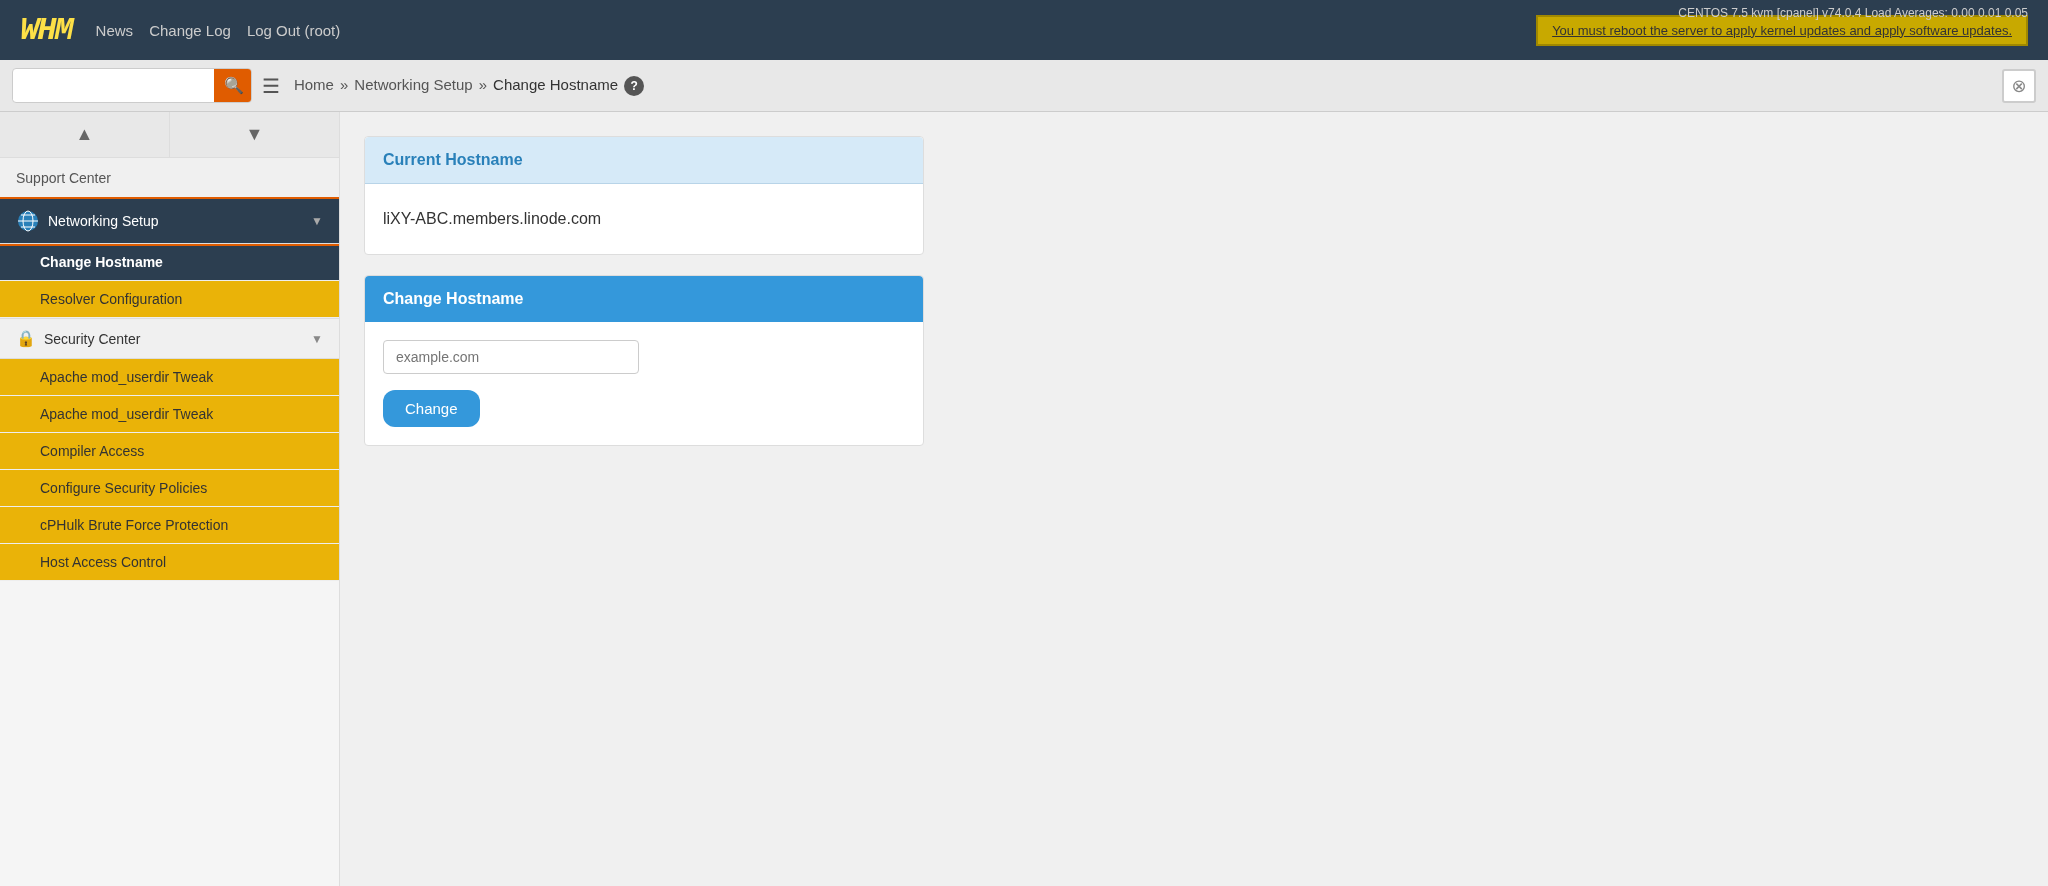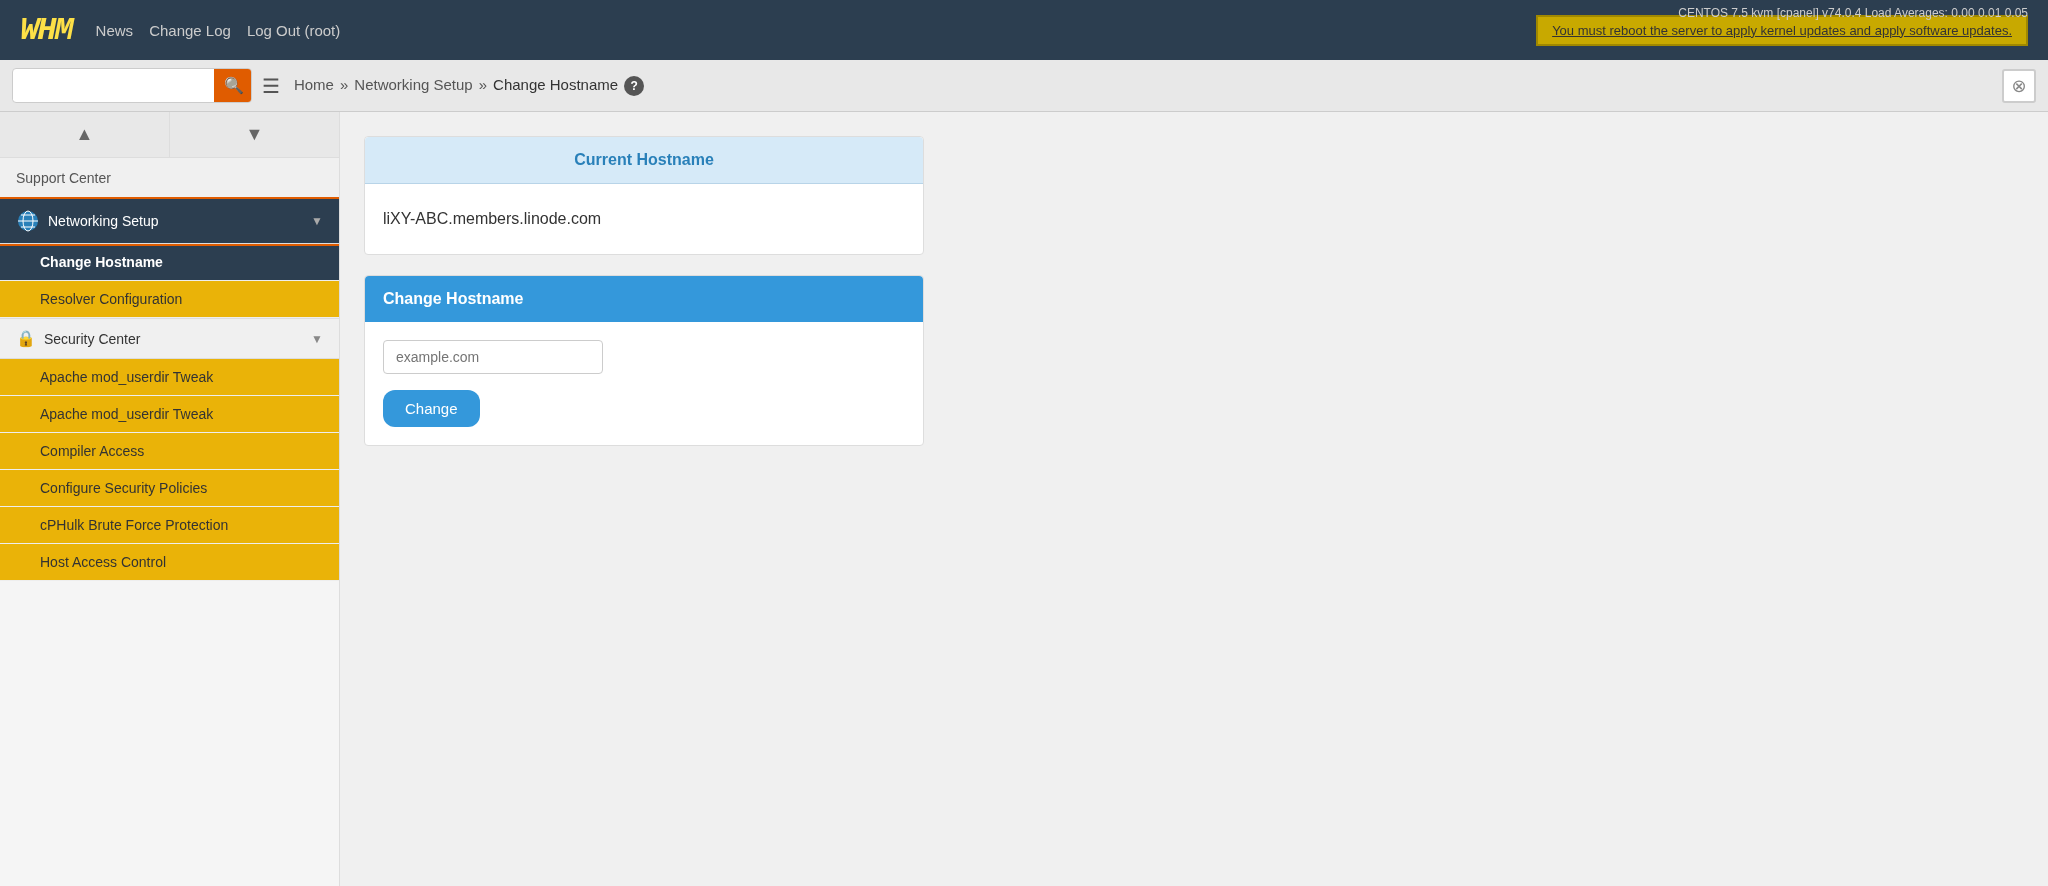--- a/index.html
+++ b/index.html
@@ -251,21 +251,20 @@
     .panel-header-blue-light {
       background: #d6eaf8;
       padding: 14px 18px;
       border-radius: 4px 4px 0 0;
       border-bottom: 1px solid #b8d4e8;
     }
     .panel-header-blue-light h2 {
       font-size: 16px;
       color: #2980b9;
       font-weight: 600;
-      text-align: center;
     }
     .panel-body {
       padding: 18px;
     }
     .current-hostname-value {
       font-size: 16px;
       color: #333;
       padding: 8px 0;
     }
 
@@ -281,21 +280,21 @@
     }
     .form-group { margin-bottom: 16px; }
     .form-label {
       display: block;
       font-weight: 700;
       font-size: 14px;
       color: #333;
       margin-bottom: 8px;
     }
     .form-input {
-      width: 220px;
+      width: 256px;
       padding: 8px 12px;
       border: 1px solid #ccc;
       border-radius: 4px;
       font-size: 14px;
       color: #999;
     }
     .btn-change {
       background: #3498db;
       color: white;
       border: none;

